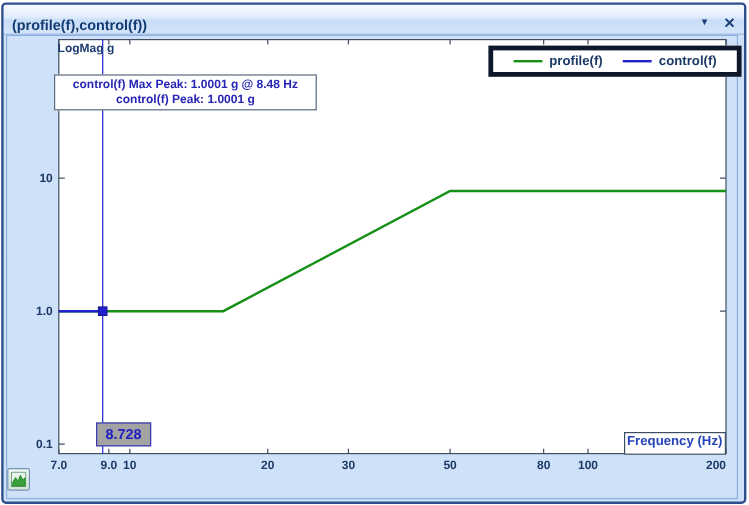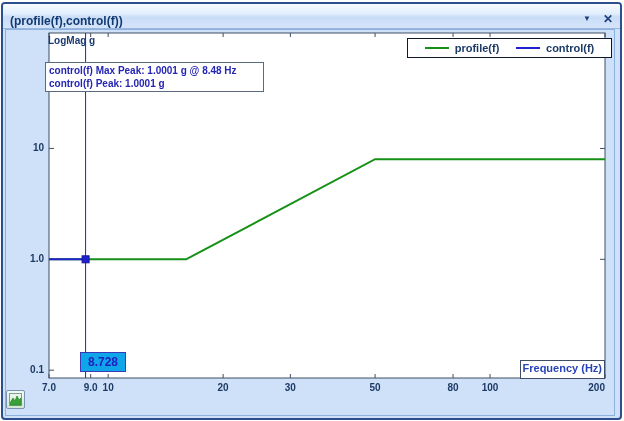--- a/index.html
+++ b/index.html
@@ -25,31 +25,31 @@
   svg#plot-svg{position:absolute;left:0;top:0;}
   svg#plot-svg text{font-family:"Liberation Sans",sans-serif;font-weight:bold;
                     font-size:10px;fill:#1d3a66;}
 
   
   .overlay{position:absolute;}
   .logmag{left:48px;top:35px;font-size:10px;font-weight:bold;color:#1b3a70;}
   .infobox{left:45px;top:62px;width:211px;background:#ffffff;border:1px solid #5a6a80;
            padding:1px 3px;}
   .infobox div{font-size:10px;font-weight:bold;color:#2525b5;line-height:13px;
-               white-space:nowrap;}
+               white-space:nowrap;text-align:center;}
   .legend{left:407px;top:38px;width:203px;height:18px;background:#ffffff;
-          border:1px solid #0f172a;display:flex;align-items:center;
+          border:4px solid #0f172a;display:flex;align-items:center;
           justify-content:space-evenly;}
   .legend .entry{display:flex;align-items:center;gap:6px;}
   .legend .swatch{width:24px;height:2px;display:inline-block;}
   .legend .lbl{font-size:11px;font-weight:bold;color:#1c3a66;}
   .freqbox{top:360px;right:19px;height:15px;background:#ffffff;border:1px solid #3f4f63;
            padding:1px 2px;font-size:11px;font-weight:bold;color:#2743b8;
            white-space:nowrap;}
-  .readout{top:352px;width:44px;height:18px;background:#0ea5e9;border:1px solid #3a3ab8;
+  .readout{top:352px;width:44px;height:18px;background:#a3a3a3;border:1px solid #3a3ab8;
            font-size:12px;font-weight:bold;color:#2020c0;text-align:center;
            line-height:18px;}
   .thumb-btn{left:6px;top:390px;width:17px;height:17px;border:1px solid #7a93b5;
              border-radius:2px;background:linear-gradient(#f2faf3,#cfe8d4);
              display:flex;align-items:center;justify-content:center;}
 </style>
 </head>
 <body>
 
 <div id="app">

